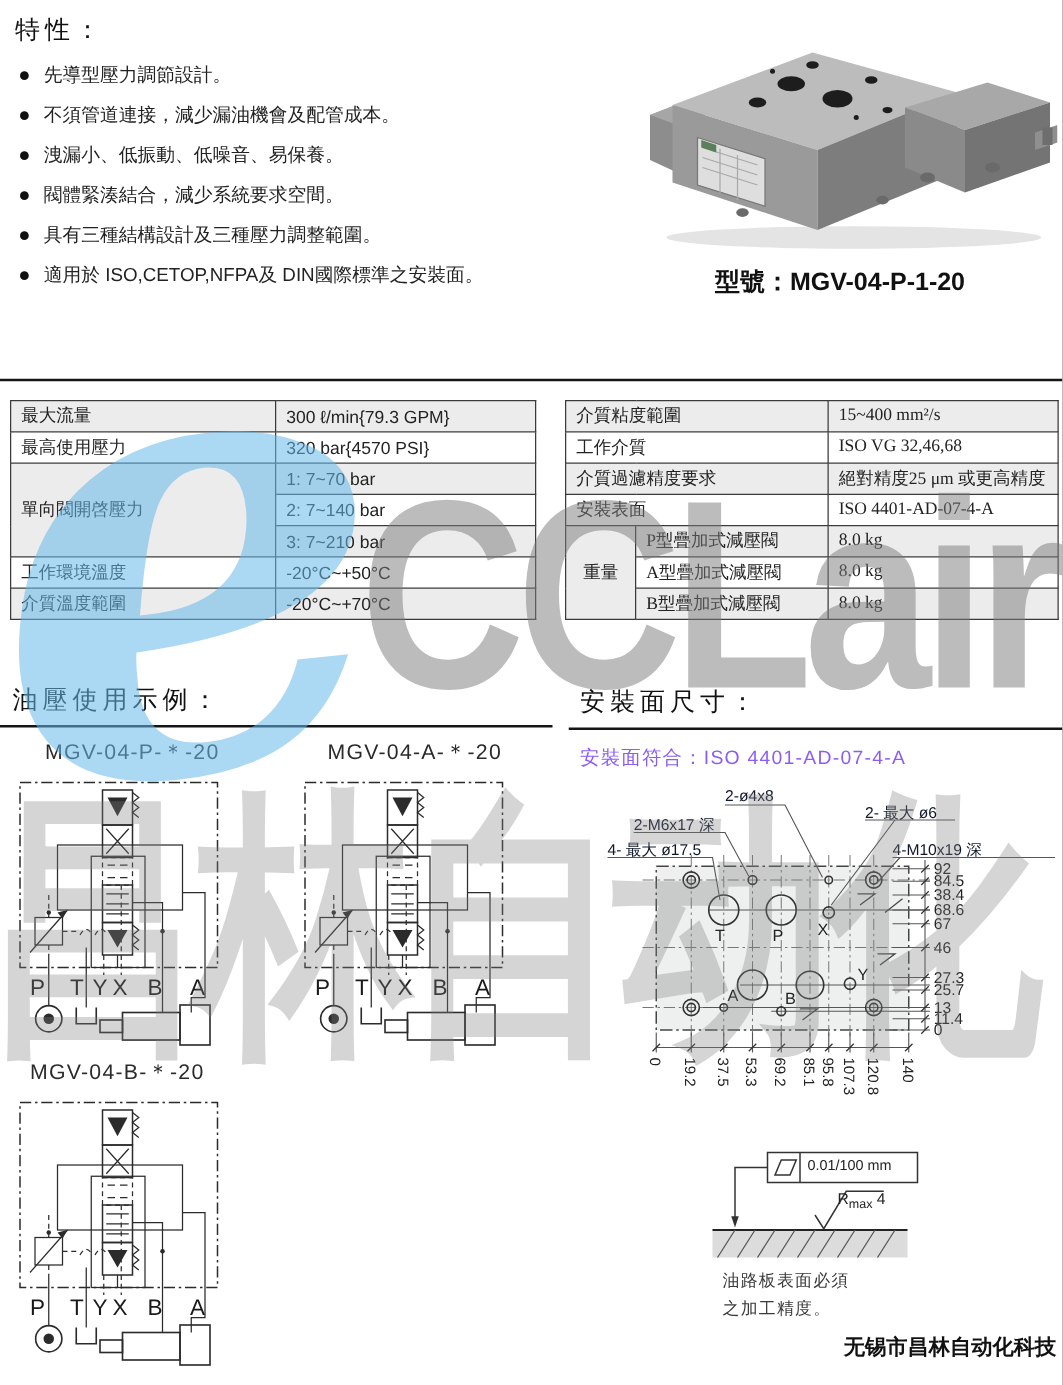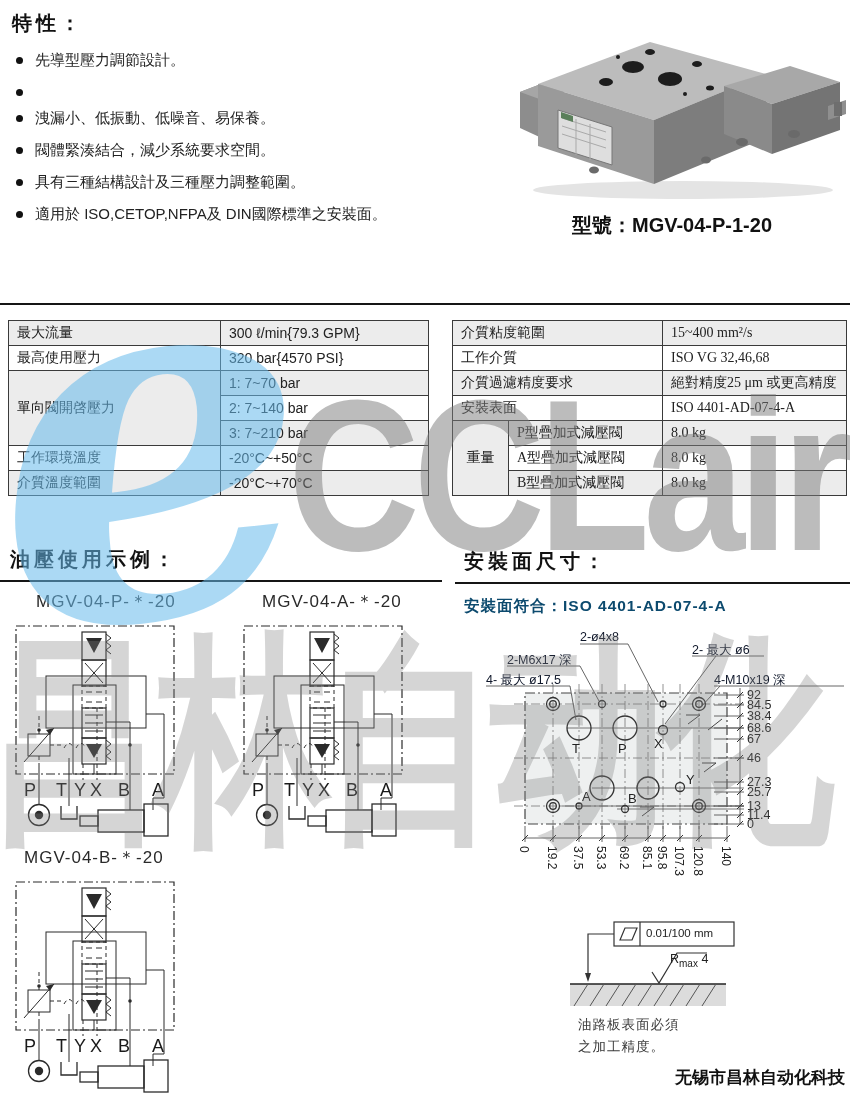--- a/index.html
+++ b/index.html
@@ -1,34 +1,34 @@
 <!DOCTYPE html>
 <html><head>
 <meta charset="utf-8">
 <style>
   html,body{margin:0;padding:0;background:#888;}
   .page{position:relative;width:850px;height:1108px;background:#fff;margin:0 auto;
         font-family:"Liberation Sans","DejaVu Sans",sans-serif;color:#222;overflow:hidden;}
   .abs{position:absolute;}
-  h2.sec{font-size:20px;font-weight:bold;letter-spacing:4px;color:#111;margin:0;}
+  h2.sec{font-size:20px;font-weight:normal;letter-spacing:4px;color:#111;margin:0;}
   .rule{position:absolute;height:2px;background:#151515;}
   
   .features ul{list-style:none;margin:14px 0 0 0;padding:0;}
   .features li{display:flex;align-items:flex-start;margin:0 0 13px 0;font-size:15px;color:#222;}
   .dot{width:7px;height:7px;border-radius:50%;background:#111;margin:6px 12px 0 4px;flex:0 0 auto;}
   
   .model{font-size:20px;font-weight:bold;text-align:center;color:#111;}
   
   table.spec{border-collapse:collapse;font-size:14px;color:#222;table-layout:fixed;}
   table.spec td{border:1px solid #3a3a3a;padding:1px 8px;height:22px;overflow:hidden;white-space:nowrap;}
   table.spec{border:1.5px solid #222;}
   table.spec tr:nth-child(odd){background:#ececec;}
   
   .dlabel{font-size:17px;color:#2a2a2a;letter-spacing:1px;}
-  .subtitle{font-size:15.5px;color:#0c4a6e;letter-spacing:1px;font-weight:bold;}
+  .subtitle{font-size:15.5px;color:#8b5cf6;letter-spacing:1px;}
   
   .mdim{position:absolute;font-size:12.5px;color:#222;white-space:nowrap;}
   .bdim{position:absolute;font-size:12px;color:#222;white-space:nowrap;transform-origin:0 0;transform:rotate(90deg);}
   .mport{position:absolute;font-size:13px;color:#222;}
   .mcall{position:absolute;font-size:12.5px;color:#0f172a;white-space:nowrap;}
   .fin-txt{position:absolute;font-size:13.5px;color:#3a3a3a;letter-spacing:1px;}
   .fin-small{position:absolute;font-size:11.5px;color:#222;white-space:nowrap;}
   .fin-r{position:absolute;font-size:12.5px;color:#222;white-space:nowrap;}
   .fin-r sub{font-size:10px;}
   .footer{font-size:17px;font-weight:bold;color:#111;text-align:right;}
@@ -97,20 +97,21 @@
 
   <section class="abs features" style="left:12px;top:10px;width:470px;">
     <h2 class="sec">特性：</h2>
     <ul>
       <li>
           <span class="dot"></span>
           <span>先導型壓力調節設計。</span>
         </li>
       <li>
           <span class="dot"></span>
+          <span>不須管道連接，減少漏油機會及配管成本。</span>
         </li>
       <li>
           <span class="dot"></span>
           <span>洩漏小、低振動、低噪音、易保養。</span>
         </li>
       <li>
           <span class="dot"></span>
           <span>閥體緊湊結合，減少系統要求空間。</span>
         </li>
       <li>

